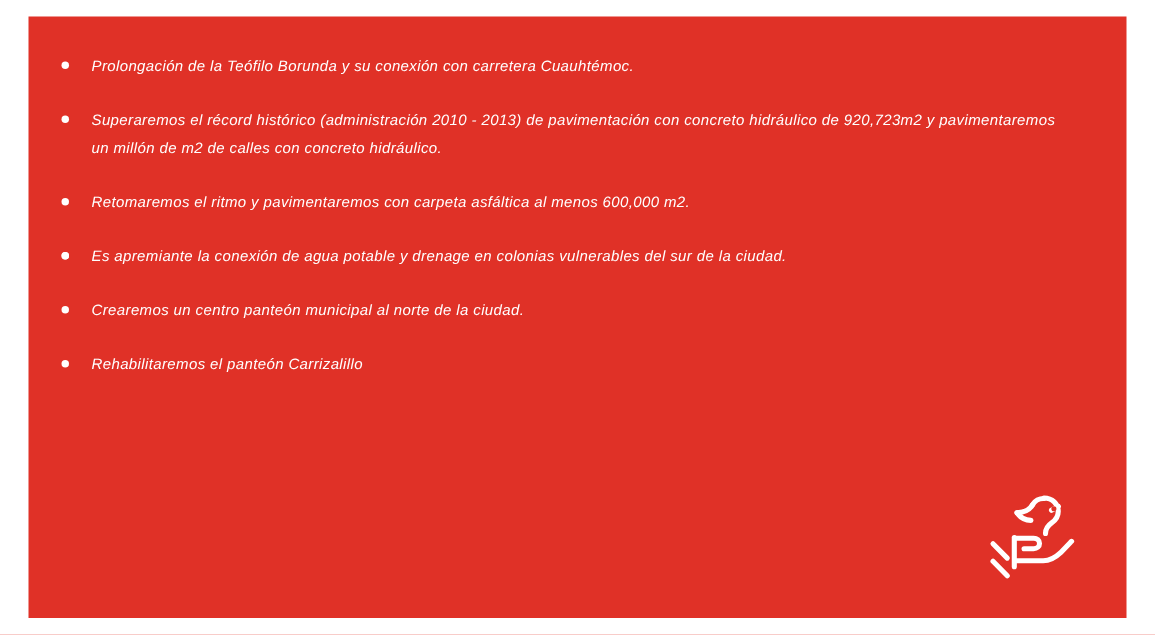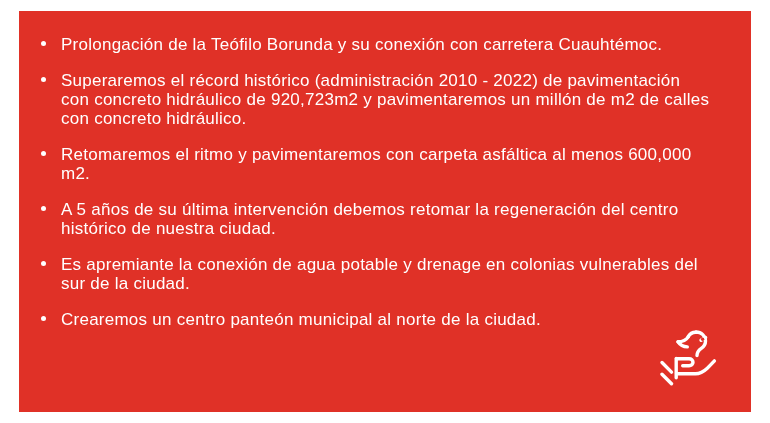--- a/index.html
+++ b/index.html
@@ -31,23 +31,24 @@
     margin: 0;
     list-style: none;
   }
   .bullet-item {
     position: relative;
     display: block;
     padding-left: 42px;
     padding-right: 20px;
     margin-bottom: 17px;
     color: #ffffff;
-    font-size: 17px;
+    font-size: 10px;
     line-height: 19px;
     letter-spacing: 0.25px;
+    font-style: italic;
   }
   .bullet-dot {
     position: absolute;
     left: 22px;
     top: 6px;
     width: 5px;
     height: 5px;
     border-radius: 50%;
     background: #ffffff;
     display: block;
@@ -69,37 +70,40 @@
 
 <div id="slide">
 
   <ul id="bullet-list">
     <li class="bullet-item">
       <span class="bullet-dot"></span>
       <span class="bullet-text">Prolongación de la Teófilo Borunda y su conexión con carretera Cuauhtémoc.</span>
     </li>
     <li class="bullet-item">
       <span class="bullet-dot"></span>
-      <span class="bullet-text">Superaremos el récord histórico (administración 2010 - 2022) de pavimentación con concreto hidráulico de 920,723m2 y pavimentaremos un millón de m2 de calles con concreto hidráulico.</span>
+      <span class="bullet-text">Superaremos el récord histórico (administración 2010 - 2013) de pavimentación con concreto hidráulico de 920,723m2 y pavimentaremos un millón de m2 de calles con concreto hidráulico.</span>
     </li>
     <li class="bullet-item">
       <span class="bullet-dot"></span>
       <span class="bullet-text">Retomaremos el ritmo y pavimentaremos con carpeta asfáltica al menos 600,000 m2.</span>
     </li>
     <li class="bullet-item">
       <span class="bullet-dot"></span>
-      <span class="bullet-text">A 5 años de su última intervención debemos retomar la regeneración del centro histórico de nuestra ciudad.</span>
     </li>
     <li class="bullet-item">
       <span class="bullet-dot"></span>
       <span class="bullet-text">Es apremiante la conexión de agua potable y drenage en colonias vulnerables del sur de la ciudad.</span>
     </li>
     <li class="bullet-item">
       <span class="bullet-dot"></span>
       <span class="bullet-text">Crearemos un centro panteón municipal al norte de la ciudad.</span>
+    </li>
+    <li class="bullet-item">
+      <span class="bullet-dot"></span>
+      <span class="bullet-text">Rehabilitaremos el panteón Carrizalillo</span>
     </li>
   </ul>
 
   <div id="logo-mark">
     <svg width="62" height="60" viewBox="0 0 62 60" xmlns="http://www.w3.org/2000/svg">
       <g fill="none" stroke="#ffffff" stroke-width="3.4" stroke-linecap="round" stroke-linejoin="round">
         <path d="M41 6 c5.5 0 9.5 4 9.5 9 0 3.4 -1.6 5.6 -4.2 7.4 -2.6 1.8 -4.3 3.6 -4.3 7.2"></path>
         <path d="M41.2 6.3 c-3.2 -0.2 -6.4 1.6 -8 4.4"></path>
         <path d="M33.4 10.6 c-2.3 3.6 -6.1 5.2 -10.4 5.2"></path>
         <path d="M23 15.8 c2.1 3.2 5.4 5 9.3 5.1"></path>

